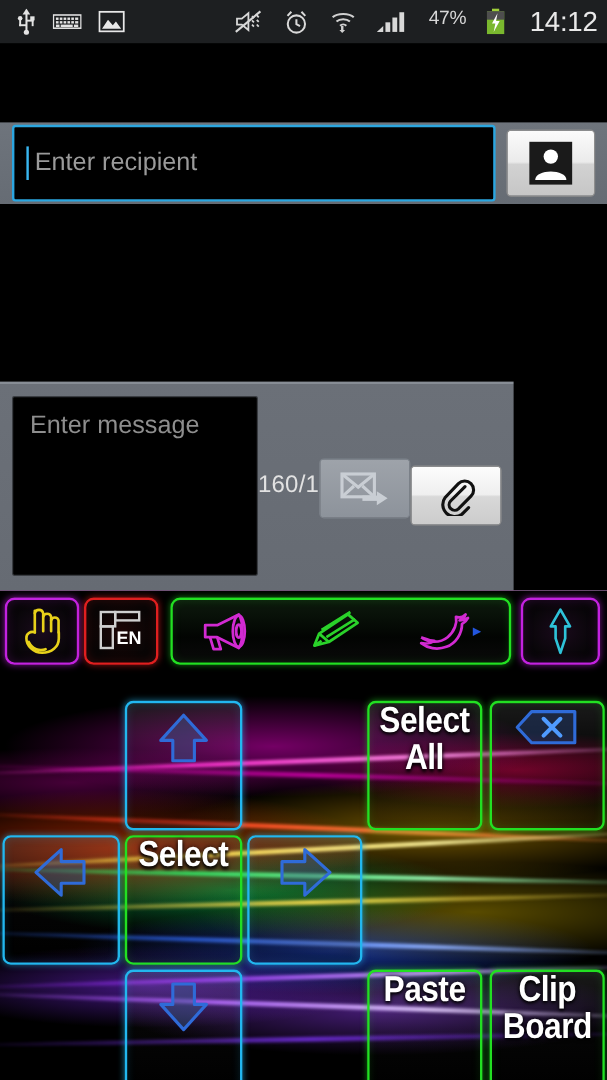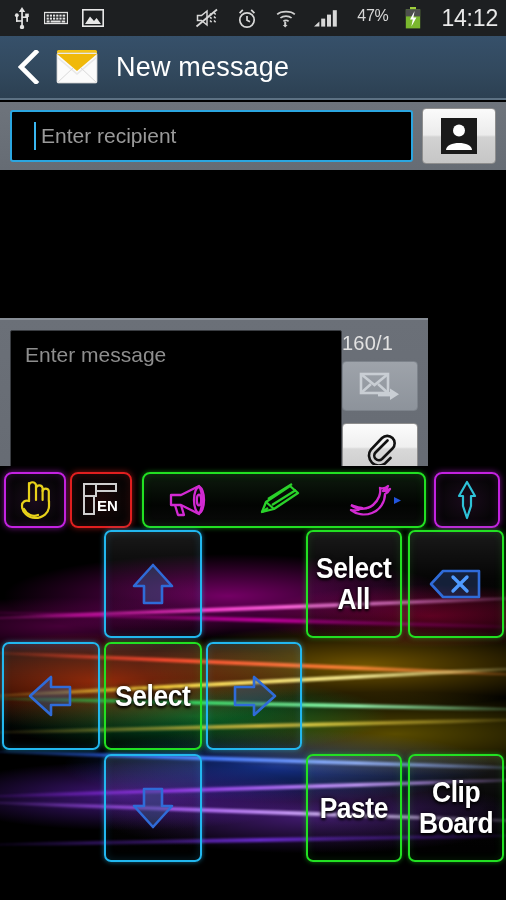--- a/index.html
+++ b/index.html
@@ -85,27 +85,27 @@
     top: 102px; left: 0;
     width: 506px; height: 68px;
     background: linear-gradient(to bottom, #6e747c 0%, #666c74 100%);
     display: flex;
     align-items: center;
     padding: 0 10px;
     box-sizing: border-box;
   }
   .recipient-input {
     flex: 1;
-    height: 52px;
+    height: 64px;
     background: #000;
     border: 2px solid #2ba6e0;
     border-radius: 3px;
     display: flex;
     align-items: center;
-    padding-left: 22px;
+    padding-left: 10px;
     box-sizing: border-box;
     position: relative;
     cursor: text;
   }
   .caret {
     width: 2px; height: 28px;
     background: #39b6f0;
     margin-right: 5px;
   }
   .ph {
@@ -149,21 +149,22 @@
     border: 1px solid #3a3d42;
     border-radius: 2px;
     padding: 12px 12px 0 14px;
     box-sizing: border-box;
     cursor: text;
   }
   .msg-ph { color: #8e8e8e; font-size: 21px; }
   .composer-right {
     flex: 1;
     display: flex;
-    flex-direction: column;
+    flex-direction: row;
+    align-items: center;
     padding-top: 2px;
   }
   .counter {
     color: #e2e2e2;
     font-size: 20px;
     margin-bottom: 6px;
     letter-spacing: 0.2px;
   }
   .send-btn {
     width: 76px; height: 50px;
@@ -181,21 +182,21 @@
     background: linear-gradient(to bottom, #fcfcfc 0%, #efefef 48%, #d8d8d8 52%, #cccccc 100%);
     border: 1px solid #8e8e8e;
     display: flex; align-items: center; justify-content: center;
     box-sizing: border-box;
     cursor: pointer;
   }
 
   
   .keyboard {
     position: absolute;
-    top: 466px; left: 0;
+    top: 492px; left: 0;
     width: 506px; height: 408px;
     background: #f0abfc;
     overflow: hidden;
   }
   
   .wallpaper {
     position: absolute;
     inset: 0;
     background:
       radial-gradient(ellipse 300px 70px at 20% 215px, rgba(255,60,0,.55), transparent 70%),
@@ -221,24 +222,25 @@
   }
   .keys {
     position: absolute;
     inset: 0;
   }
   .key {
     position: absolute;
     border-radius: 7px;
     box-sizing: border-box;
     display: flex;
-    align-items: center;
+    align-items: flex-start;
     justify-content: center;
     background: linear-gradient(to bottom, rgba(255,255,255,.10) 0%, rgba(255,255,255,.02) 45%, rgba(0,0,0,.30) 100%);
     cursor: pointer;
+    margin-top: 28px;
   }
   .key-label {
     color: #fff;
     font-weight: bold;
     font-size: 30px;
     line-height: 1.02;
     text-align: center;
     letter-spacing: -0.5px;
     text-shadow: 0 2px 3px rgba(0,0,0,.95), 0 0 5px rgba(0,0,0,.8);
     transform: scaleX(0.88);
@@ -369,37 +371,20 @@
           <rect x="5" y="0" width="6" height="2.4" fill="#9fcf3a"></rect>
           <rect x="0.8" y="2.4" width="14.4" height="19" fill="#7ab82e"></rect>
           <rect x="0.8" y="2.4" width="14.4" height="7" fill="#4e4e4e"></rect>
           <polygon points="9.6,4 5,12.6 7.8,12.6 6.4,19.6 11.4,10.6 8.4,10.6" fill="#ffffff"></polygon>
         </svg>
       </span>
       <span class="sb-clock">14:12</span>
     </div>
   </div>
 
-  <div class="actionbar">
-    <div class="back-chevron">
-      <svg width="22" height="34" viewBox="0 0 22 34">
-        <polyline points="18,2 3,17 18,32" fill="none" stroke="#ffffff" stroke-width="4.6" stroke-linecap="square" stroke-linejoin="miter"></polyline>
-      </svg>
-    </div>
-    <div class="env-icon">
-      <svg width="52" height="42" viewBox="0 0 52 42">
-        <rect x="6" y="4" width="40" height="13" rx="1.5" fill="#f5c518"></rect>
-        <rect x="6" y="7" width="40" height="30" rx="1.5" fill="#fbfbfb" stroke="#cfcfcf" stroke-width="0.8"></rect>
-        <polygon points="6,8 26,25 46,8" fill="#f0b90b"></polygon>
-        <polygon points="6,10 26,27 46,10 46,12 26,29 6,12" fill="#e8e8e8"></polygon>
-        <path d="M6 37 L22 22 M46 37 L30 22" stroke="#dadada" stroke-width="1" fill="none"></path>
-      </svg>
-    </div>
-    <div class="ab-title">New message</div>
-  </div>
 
   <div class="recipient-bar">
     <div class="recipient-input">
       <div class="caret"></div>
       <div class="ph">Enter recipient</div>
     </div>
     <div class="contacts-btn">
       <svg width="36" height="36" viewBox="0 0 36 36">
         <rect x="0" y="0" width="36" height="36" fill="#1a1a1a"></rect>
         <circle cx="18" cy="12.5" r="6" fill="#ffffff"></circle>

